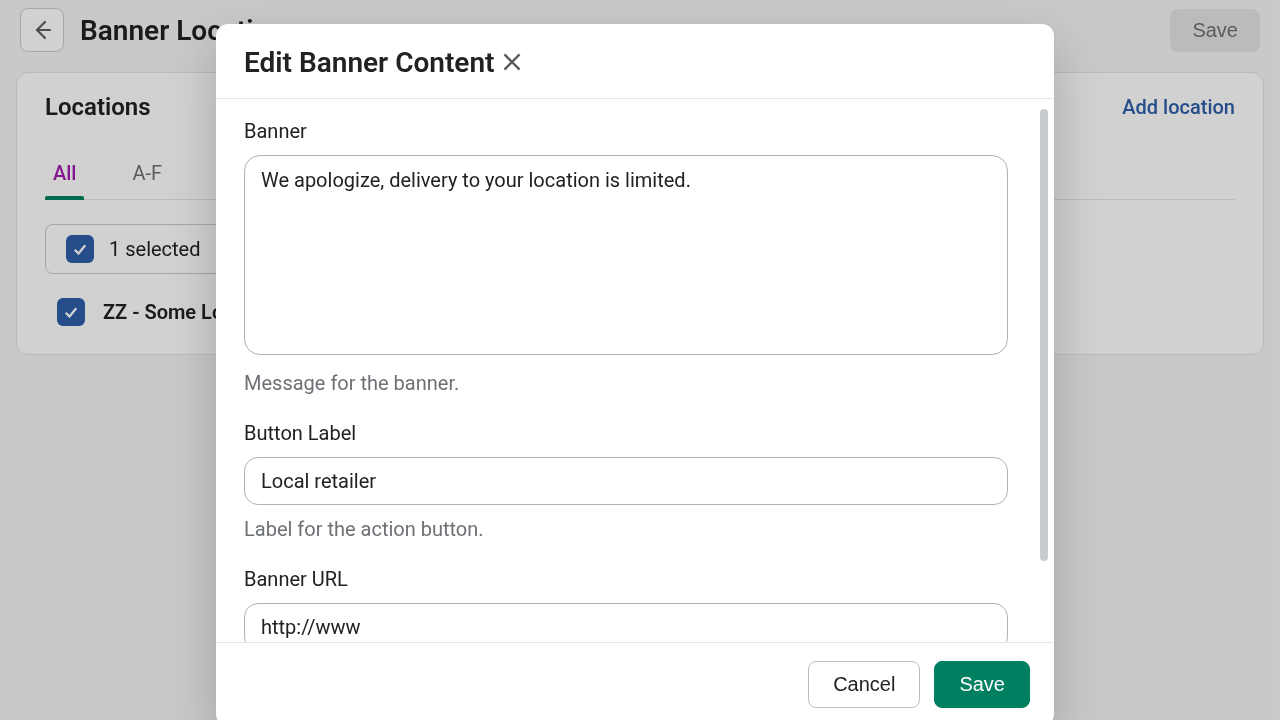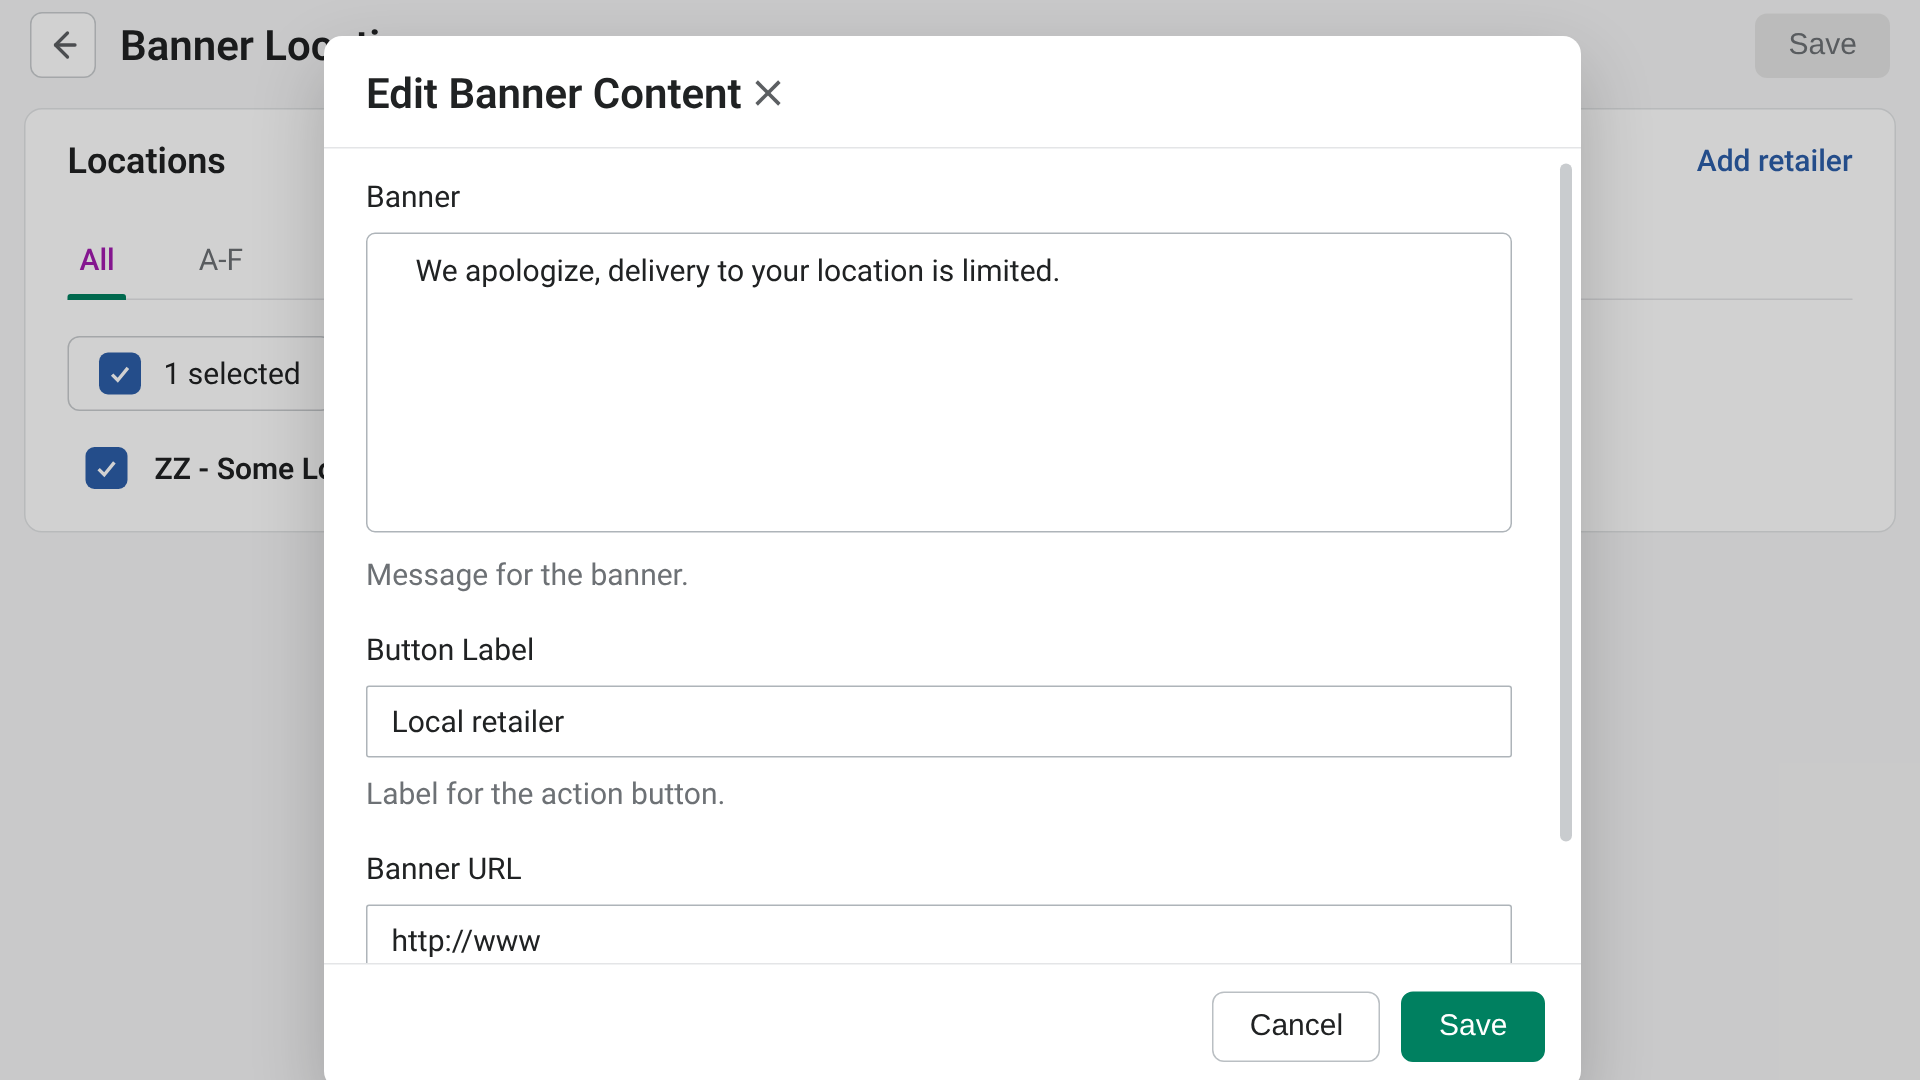--- a/index.html
+++ b/index.html
@@ -43,22 +43,22 @@
   .close-btn svg { width: 26px; height: 26px; stroke: #5c5f62; stroke-width: 2.2; fill: none; }
 
   .modal-body-wrap { position: relative; overflow: hidden; flex: 1; }
   .modal-body { padding: 20px 28px 28px 28px; overflow-y: auto; height: 100%; }
   .scrollbar-thumb { position: absolute; right: 6px; top: 10px; width: 8px; height: 452px; background: #c9cccf; border-radius: 4px; }
 
   .field-label { font-size: 20px; color: #202223; margin-bottom: 12px; }
   .help-text { font-size: 20px; color: #6d7175; margin-top: 12px; }
   .field-group { margin-bottom: 26px; }
 
-  .textarea { width: 764px; height: 200px; border: 1px solid #aeb4b9; border-radius: 6px; padding: 12px 32px; font-size: 20px; font-family: inherit; color: #202223; resize: none; }
-  .text-input { width: 764px; height: 48px; border: 1px solid #aeb4b9; border-radius: 2px; padding: 0 16px; font-size: 20px; font-family: inherit; color: #202223; }
+  .textarea { width: 764px; height: 200px; border: 1px solid #aeb4b9; border-radius: 16px; padding: 12px 16px; font-size: 20px; font-family: inherit; color: #202223; resize: none; }
+  .text-input { width: 764px; height: 48px; border: 1px solid #aeb4b9; border-radius: 14px; padding: 0 16px; font-size: 20px; font-family: inherit; color: #202223; }
 
   .modal-footer { display: flex; justify-content: flex-end; gap: 14px; padding: 18px 24px; border-top: 1px solid #e4e5e7; }
   .btn { padding: 11px 24px; font-size: 20px; font-weight: 500; border-radius: 8px; cursor: pointer; }
   .btn-secondary { background: #fff; border: 1px solid #babfc3; color: #202223; margin-left: 44px; }
   .btn-primary { background: #008060; border: 1px solid #008060; color: #fff; }
 </style>
 </head>
 <body>
 
 <div class="page-header">
@@ -69,21 +69,21 @@
       </svg>
   </button>
   <div class="page-title">Banner Locations</div>
   <div class="spacer"></div>
   <button class="save-btn-top">Save</button>
 </div>
 
 <div class="card">
   <div class="card-header">
     <div class="card-title">Locations</div>
-    <div class="add-location">Add retailer</div>
+    <div class="add-location">Add location</div>
   </div>
   <div class="tabs">
     <div class="tab active">All</div>
     <div class="tab">A-F</div>
   </div>
   <div class="selection-row">
     <div class="checkbox">
       <svg viewBox="0 0 24 24">
           <polyline points="5 13 10 18 19 7"></polyline>
         </svg>

